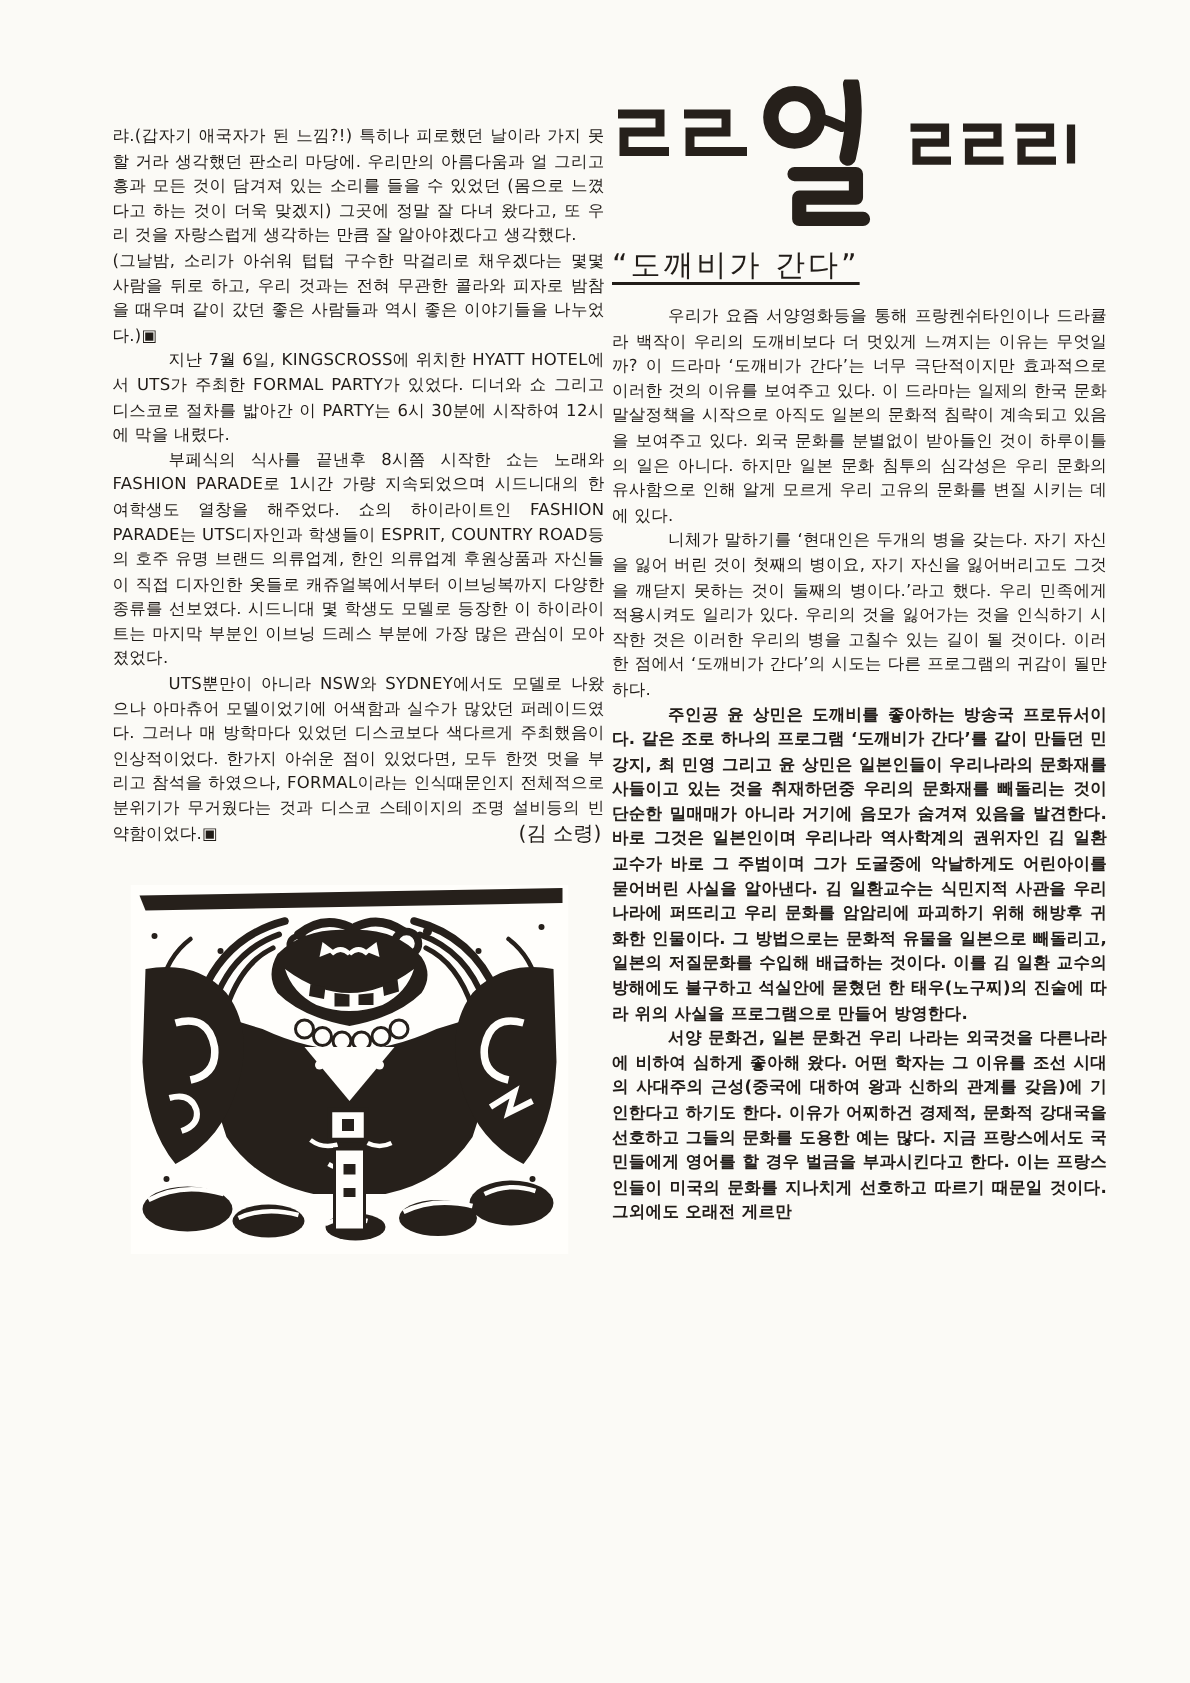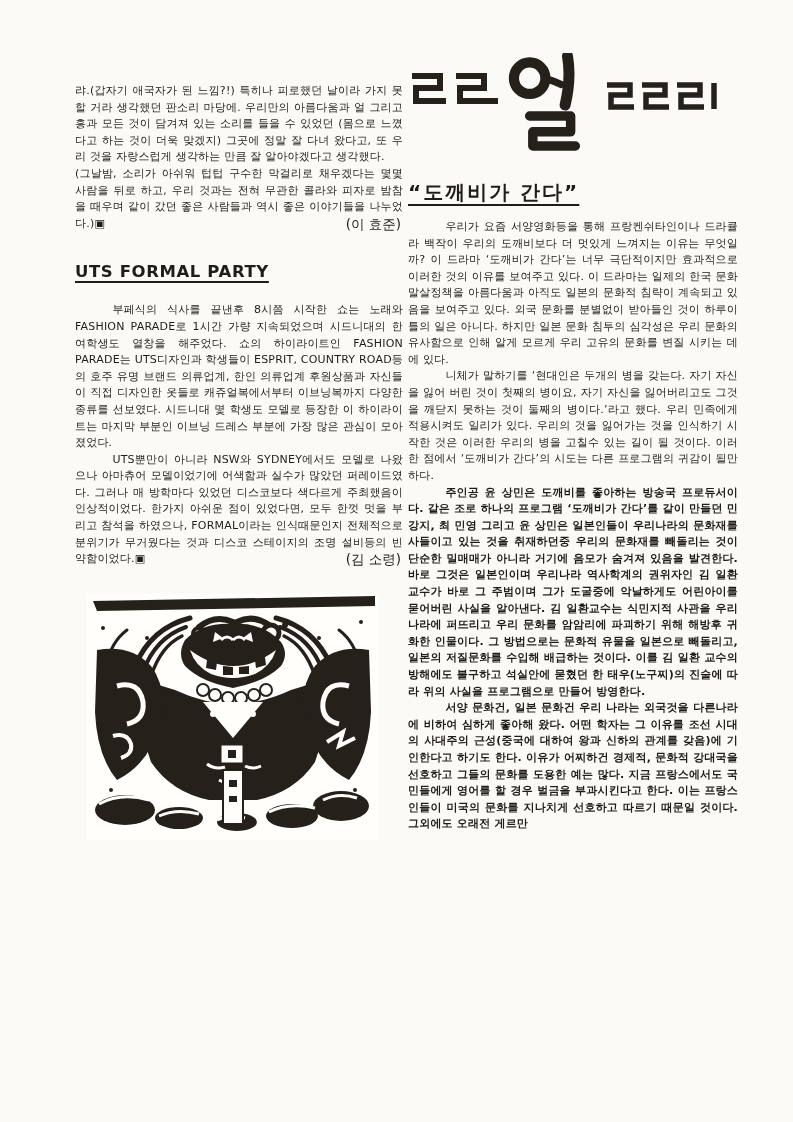--- a/index.html
+++ b/index.html
@@ -25,41 +25,40 @@
   }
   h2.uts-heading{
     margin:30px 0 21px 0;font-size:16.5px;font-weight:700;letter-spacing:0.6px;
     text-decoration:underline;text-underline-offset:4px;text-decoration-thickness:2px;
   }
   .masthead{position:relative;height:104px;}
   .orn-left{position:absolute;left:0;top:16px;}
   .orn-right{position:absolute;left:196px;top:26px;}
   .masthead-glyph{position:absolute;left:98px;top:0;}
   h1.headline{
-    margin:22px 0 0 0;font-size:20px;font-weight:700;letter-spacing:2px;line-height:26px;
+    margin:6px 0 0 0;font-size:20px;font-weight:400;letter-spacing:2px;line-height:26px;
     text-decoration:underline;text-underline-offset:5px;text-decoration-thickness:2px;
   }
   .right-body{margin-top:14px;}
   .relief-wrap{margin:26px 0 0 12px;width:292px;height:246px;}
 </style>
 </head>
 <body>
 
 <div class="page">
 
   <div class="col col-left">
 
     <div>
       <p class="body-text">랴.(갑자기 애국자가 된 느낌?!) 특히나 피로했던 날이라 가지 못할 거라 생각했던 판소리 마당에. 우리만의 아름다움과 얼 그리고 흥과 모든 것이 담겨져 있는 소리를 들을 수 있었던 (몸으로 느꼈다고 하는 것이 더욱 맞겠지) 그곳에 정말 잘 다녀 왔다고, 또 우리 것을 자랑스럽게 생각하는 만큼 잘 알아야겠다고 생각했다.</p>
       <p class="body-text">(그날밤, 소리가 아쉬워 텁텁 구수한 막걸리로 채우겠다는 몇몇 사람을 뒤로 하고, 우리 것과는 전혀 무관한 콜라와 피자로 밤참을 때우며 같이 갔던 좋은 사람들과 역시 좋은 이야기들을 나누었다.)▣</p>
-      <span class="byline">(이 효준)</span>
     </div>
 
     <div>
-      <h2 class="uts-heading">UTS FORMAL PARTY</h2>
+      <p class="body-text indent">지난 7월 6일, KINGSCROSS에 위치한 HYATT HOTEL에서 UTS가 주최한 FORMAL PARTY가 있었다. 디너와 쇼 그리고 디스코로 절차를 밟아간 이 PARTY는 6시 30분에 시작하여 12시에 막을 내렸다.</p>
       <p class="body-text indent">부페식의 식사를 끝낸후 8시쯤 시작한 쇼는 노래와 FASHION PARADE로 1시간 가량 지속되었으며 시드니대의 한 여학생도 열창을 해주었다. 쇼의 하이라이트인 FASHION PARADE는 UTS디자인과 학생들이 ESPRIT, COUNTRY ROAD등의 호주 유명 브랜드 의류업계, 한인 의류업계 후원상품과 자신들이 직접 디자인한 옷들로 캐쥬얼복에서부터 이브닝복까지 다양한 종류를 선보였다. 시드니대 몇 학생도 모델로 등장한 이 하이라이트는 마지막 부분인 이브닝 드레스 부분에 가장 많은 관심이 모아졌었다.</p>
       <p class="body-text indent">UTS뿐만이 아니라 NSW와 SYDNEY에서도 모델로 나왔으나 아마츄어 모델이었기에 어색함과 실수가 많았던 퍼레이드였다. 그러나 매 방학마다 있었던 디스코보다 색다르게 주최했음이 인상적이었다. 한가지 아쉬운 점이 있었다면, 모두 한껏 멋을 부리고 참석을 하였으나, FORMAL이라는 인식때문인지 전체적으로 분위기가 무거웠다는 것과 디스코 스테이지의 조명 설비등의 빈약함이었다.▣</p>
       <span class="byline">(김 소령)</span>
     </div>
 
     <div class="relief-wrap">
       <svg width="292" height="246" viewBox="0 0 292 246" role="img" aria-label="dokkaebi-relief-print">
         <rect width="292" height="246" fill="#fffefb"></rect>
 
         <path d="M6 7 L288 2 L288 12 L10 17 Z" fill="#26201b"></path>
@@ -161,21 +160,21 @@
           <path d="M38 6 H61 V16 H42 V28 H65"></path>
           <path d="M73 6 H96 V16 H77 V28 H100"></path>
           <path d="M110 4 V30"></path>
         </g>
       </svg>
     </div>
 
     <div>
       <h1 class="headline">“도깨비가 간다”</h1>
       <div class="right-body">
-        <p class="body-text indent">우리가 요즘 서양영화등을 통해 프랑켄쉬타인이나 드라큘라 백작이 우리의 도깨비보다 더 멋있게 느껴지는 이유는 무엇일까? 이 드라마 ‘도깨비가 간다’는 너무 극단적이지만 효과적으로 이러한 것의 이유를 보여주고 있다. 이 드라마는 일제의 한국 문화 말살정책을 아름다움과 아직도 일본의 문화적 침략이 계속되고 있음을 보여주고 있다. 외국 문화를 분별없이 받아들인 것이 하루이틀의 일은 아니다. 하지만 일본 문화 침투의 심각성은 우리 문화의 유사함으로 인해 알게 모르게 우리 고유의 문화를 변질 시키는 데에 있다.</p>
+        <p class="body-text indent">우리가 요즘 서양영화등을 통해 프랑켄쉬타인이나 드라큘라 백작이 우리의 도깨비보다 더 멋있게 느껴지는 이유는 무엇일까? 이 드라마 ‘도깨비가 간다’는 너무 극단적이지만 효과적으로 이러한 것의 이유를 보여주고 있다. 이 드라마는 일제의 한국 문화 말살정책을 시작으로 아직도 일본의 문화적 침략이 계속되고 있음을 보여주고 있다. 외국 문화를 분별없이 받아들인 것이 하루이틀의 일은 아니다. 하지만 일본 문화 침투의 심각성은 우리 문화의 유사함으로 인해 알게 모르게 우리 고유의 문화를 변질 시키는 데에 있다.</p>
         <p class="body-text indent">니체가 말하기를 ‘현대인은 두개의 병을 갖는다. 자기 자신을 잃어 버린 것이 첫째의 병이요, 자기 자신을 잃어버리고도 그것을 깨닫지 못하는 것이 둘째의 병이다.’라고 했다. 우리 민족에게 적용시켜도 일리가 있다. 우리의 것을 잃어가는 것을 인식하기 시작한 것은 이러한 우리의 병을 고칠수 있는 길이 될 것이다. 이러한 점에서 ‘도깨비가 간다’의 시도는 다른 프로그램의 귀감이 될만하다.</p>
         <p class="body-text indent p-gap">주인공 윤 상민은 도깨비를 좋아하는 방송국 프로듀서이다. 같은 조로 하나의 프로그램 ‘도깨비가 간다’를 같이 만들던 민 강지, 최 민영 그리고 윤 상민은 일본인들이 우리나라의 문화재를 사들이고 있는 것을 취재하던중 우리의 문화재를 빼돌리는 것이 단순한 밀매매가 아니라 거기에 음모가 숨겨져 있음을 발견한다. 바로 그것은 일본인이며 우리나라 역사학계의 권위자인 김 일환 교수가 바로 그 주범이며 그가 도굴중에 악날하게도 어린아이를 묻어버린 사실을 알아낸다. 김 일환교수는 식민지적 사관을 우리나라에 퍼뜨리고 우리 문화를 암암리에 파괴하기 위해 해방후 귀화한 인물이다. 그 방법으로는 문화적 유물을 일본으로 빼돌리고, 일본의 저질문화를 수입해 배급하는 것이다. 이를 김 일환 교수의 방해에도 불구하고 석실안에 묻혔던 한 태우(노구찌)의 진술에 따라 위의 사실을 프로그램으로 만들어 방영한다.</p>
         <p class="body-text indent p-gap">서양 문화건, 일본 문화건 우리 나라는 외국것을 다른나라에 비하여 심하게 좋아해 왔다. 어떤 학자는 그 이유를 조선 시대의 사대주의 근성(중국에 대하여 왕과 신하의 관계를 갖음)에 기인한다고 하기도 한다. 이유가 어찌하건 경제적, 문화적 강대국을 선호하고 그들의 문화를 도용한 예는 많다. 지금 프랑스에서도 국민들에게 영어를 할 경우 벌금을 부과시킨다고 한다. 이는 프랑스인들이 미국의 문화를 지나치게 선호하고 따르기 때문일 것이다. 그외에도 오래전 게르만</p>
       </div>
     </div>
   </div>
 
 </div>
 
 </body></html>

